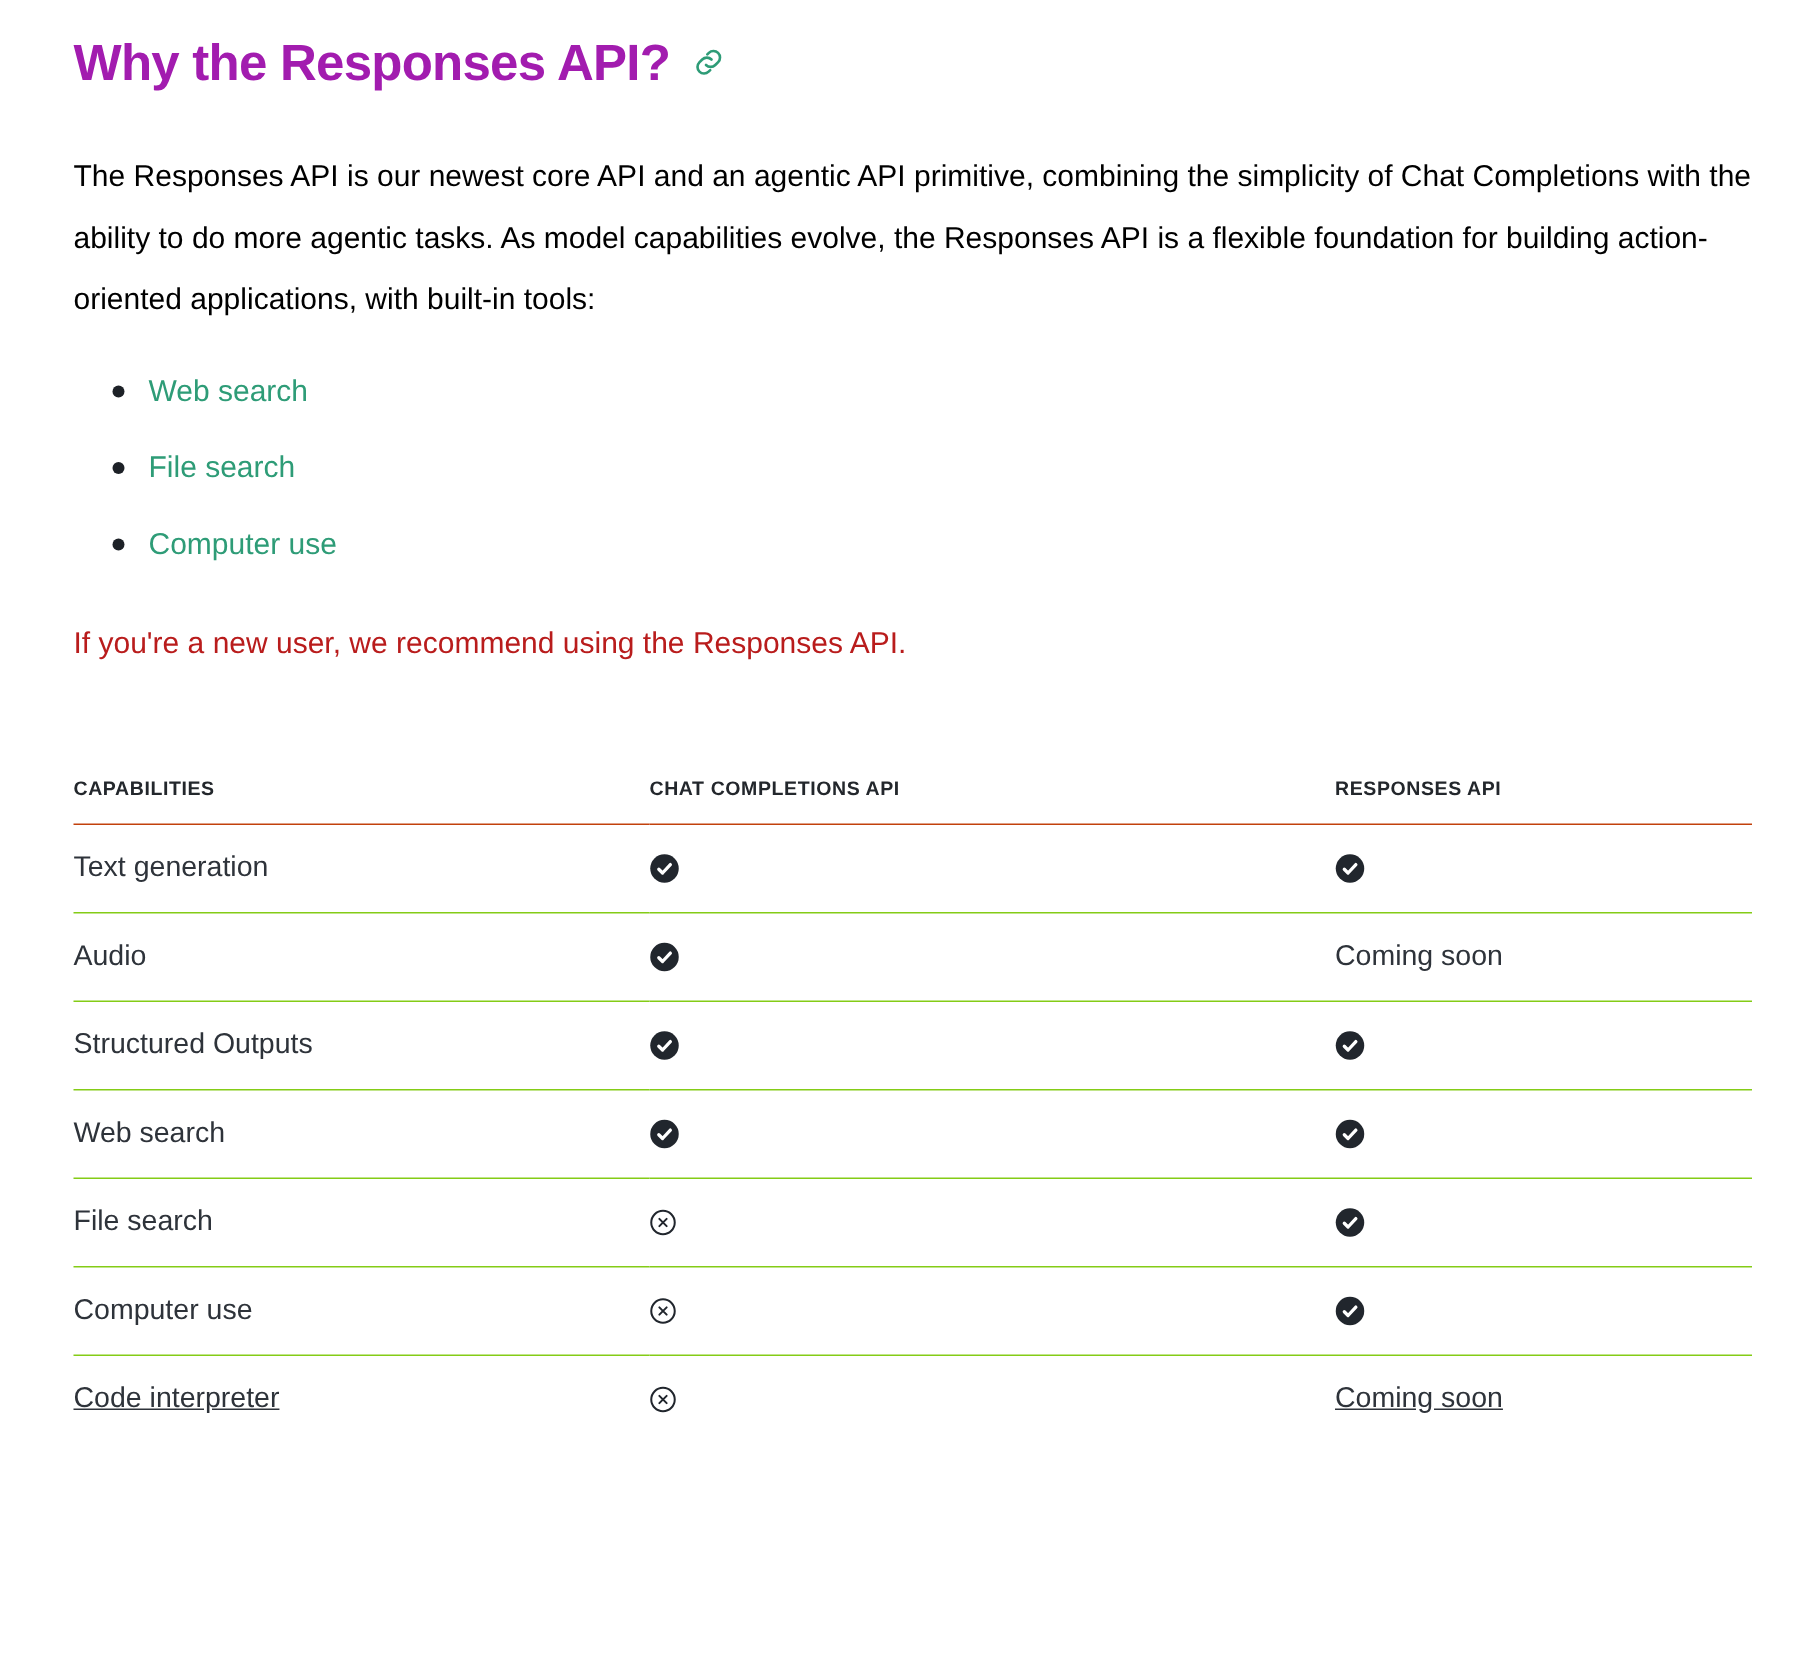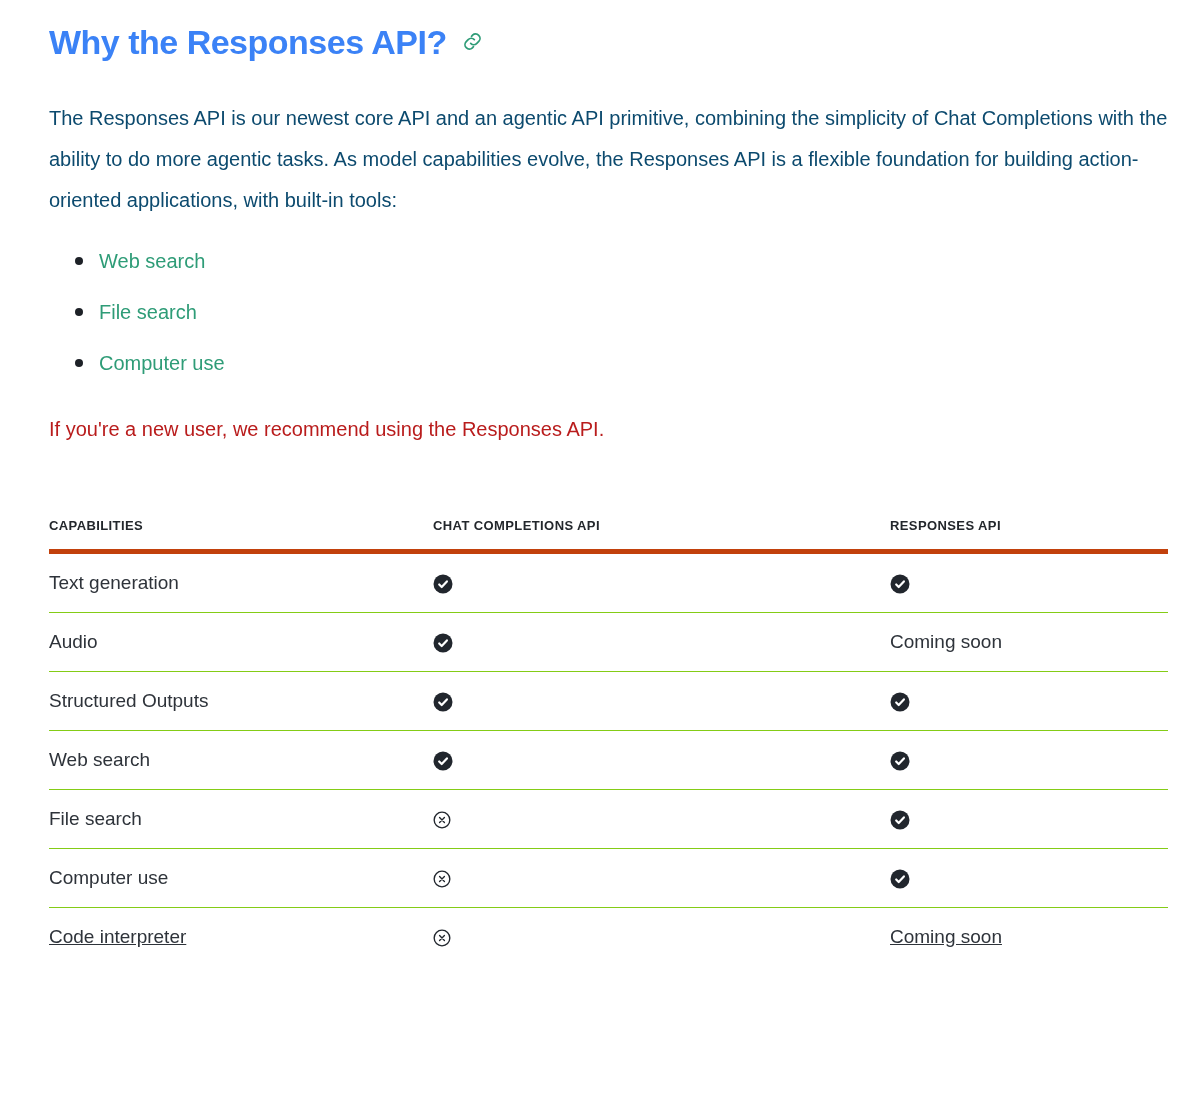--- a/index.html
+++ b/index.html
@@ -23,21 +23,21 @@
     align-items: center;
     gap: 15px;
     margin: 0 0 36px 0;
   }
   h1.page-title {
     margin: 0;
     font-size: 34px;
     line-height: 40px;
     font-weight: 700;
     letter-spacing: -0.5px;
-    color: #3b82f6;
+    color: #a21caf;
   }
   .anchor-link {
     display: inline-flex;
     align-items: center;
     justify-content: center;
     width: 22px;
     height: 22px;
     cursor: pointer;
     margin-top: 3px;
   }
@@ -47,21 +47,21 @@
     stroke-width: 2;
     stroke-linecap: round;
     stroke-linejoin: round;
   }
 
   
   p.intro {
     font-size: 20px;
     line-height: 41px;
     margin: 0 0 26px 0;
-    color: #0c4a6e;
+    color: #000000;
     width: 1119px;
   }
   p.recommend {
     font-size: 20px;
     line-height: 28px;
     margin: 0 0 75px 0;
     color: #b91c1c;
   }
 
   
@@ -103,21 +103,21 @@
   table.capabilities col.c2 { width: 457px; }
   table.capabilities col.c3 { width: 278px; }
   table.capabilities th {
     text-align: left;
     font-size: 13px;
     line-height: 16px;
     font-weight: 700;
     letter-spacing: 0.4px;
     color: #23272c;
     padding: 0 0 15px 0;
-    border-bottom: 5px solid #c2410c;
+    border-bottom: 1px solid #c2410c;
     margin-top: 24px;
   }
   table.capabilities td {
     font-size: 19px;
     line-height: 24px;
     color: #2e333a;
     padding: 17px 0;
     border-bottom: 1px solid #84cc16;
     vertical-align: middle;
   }

